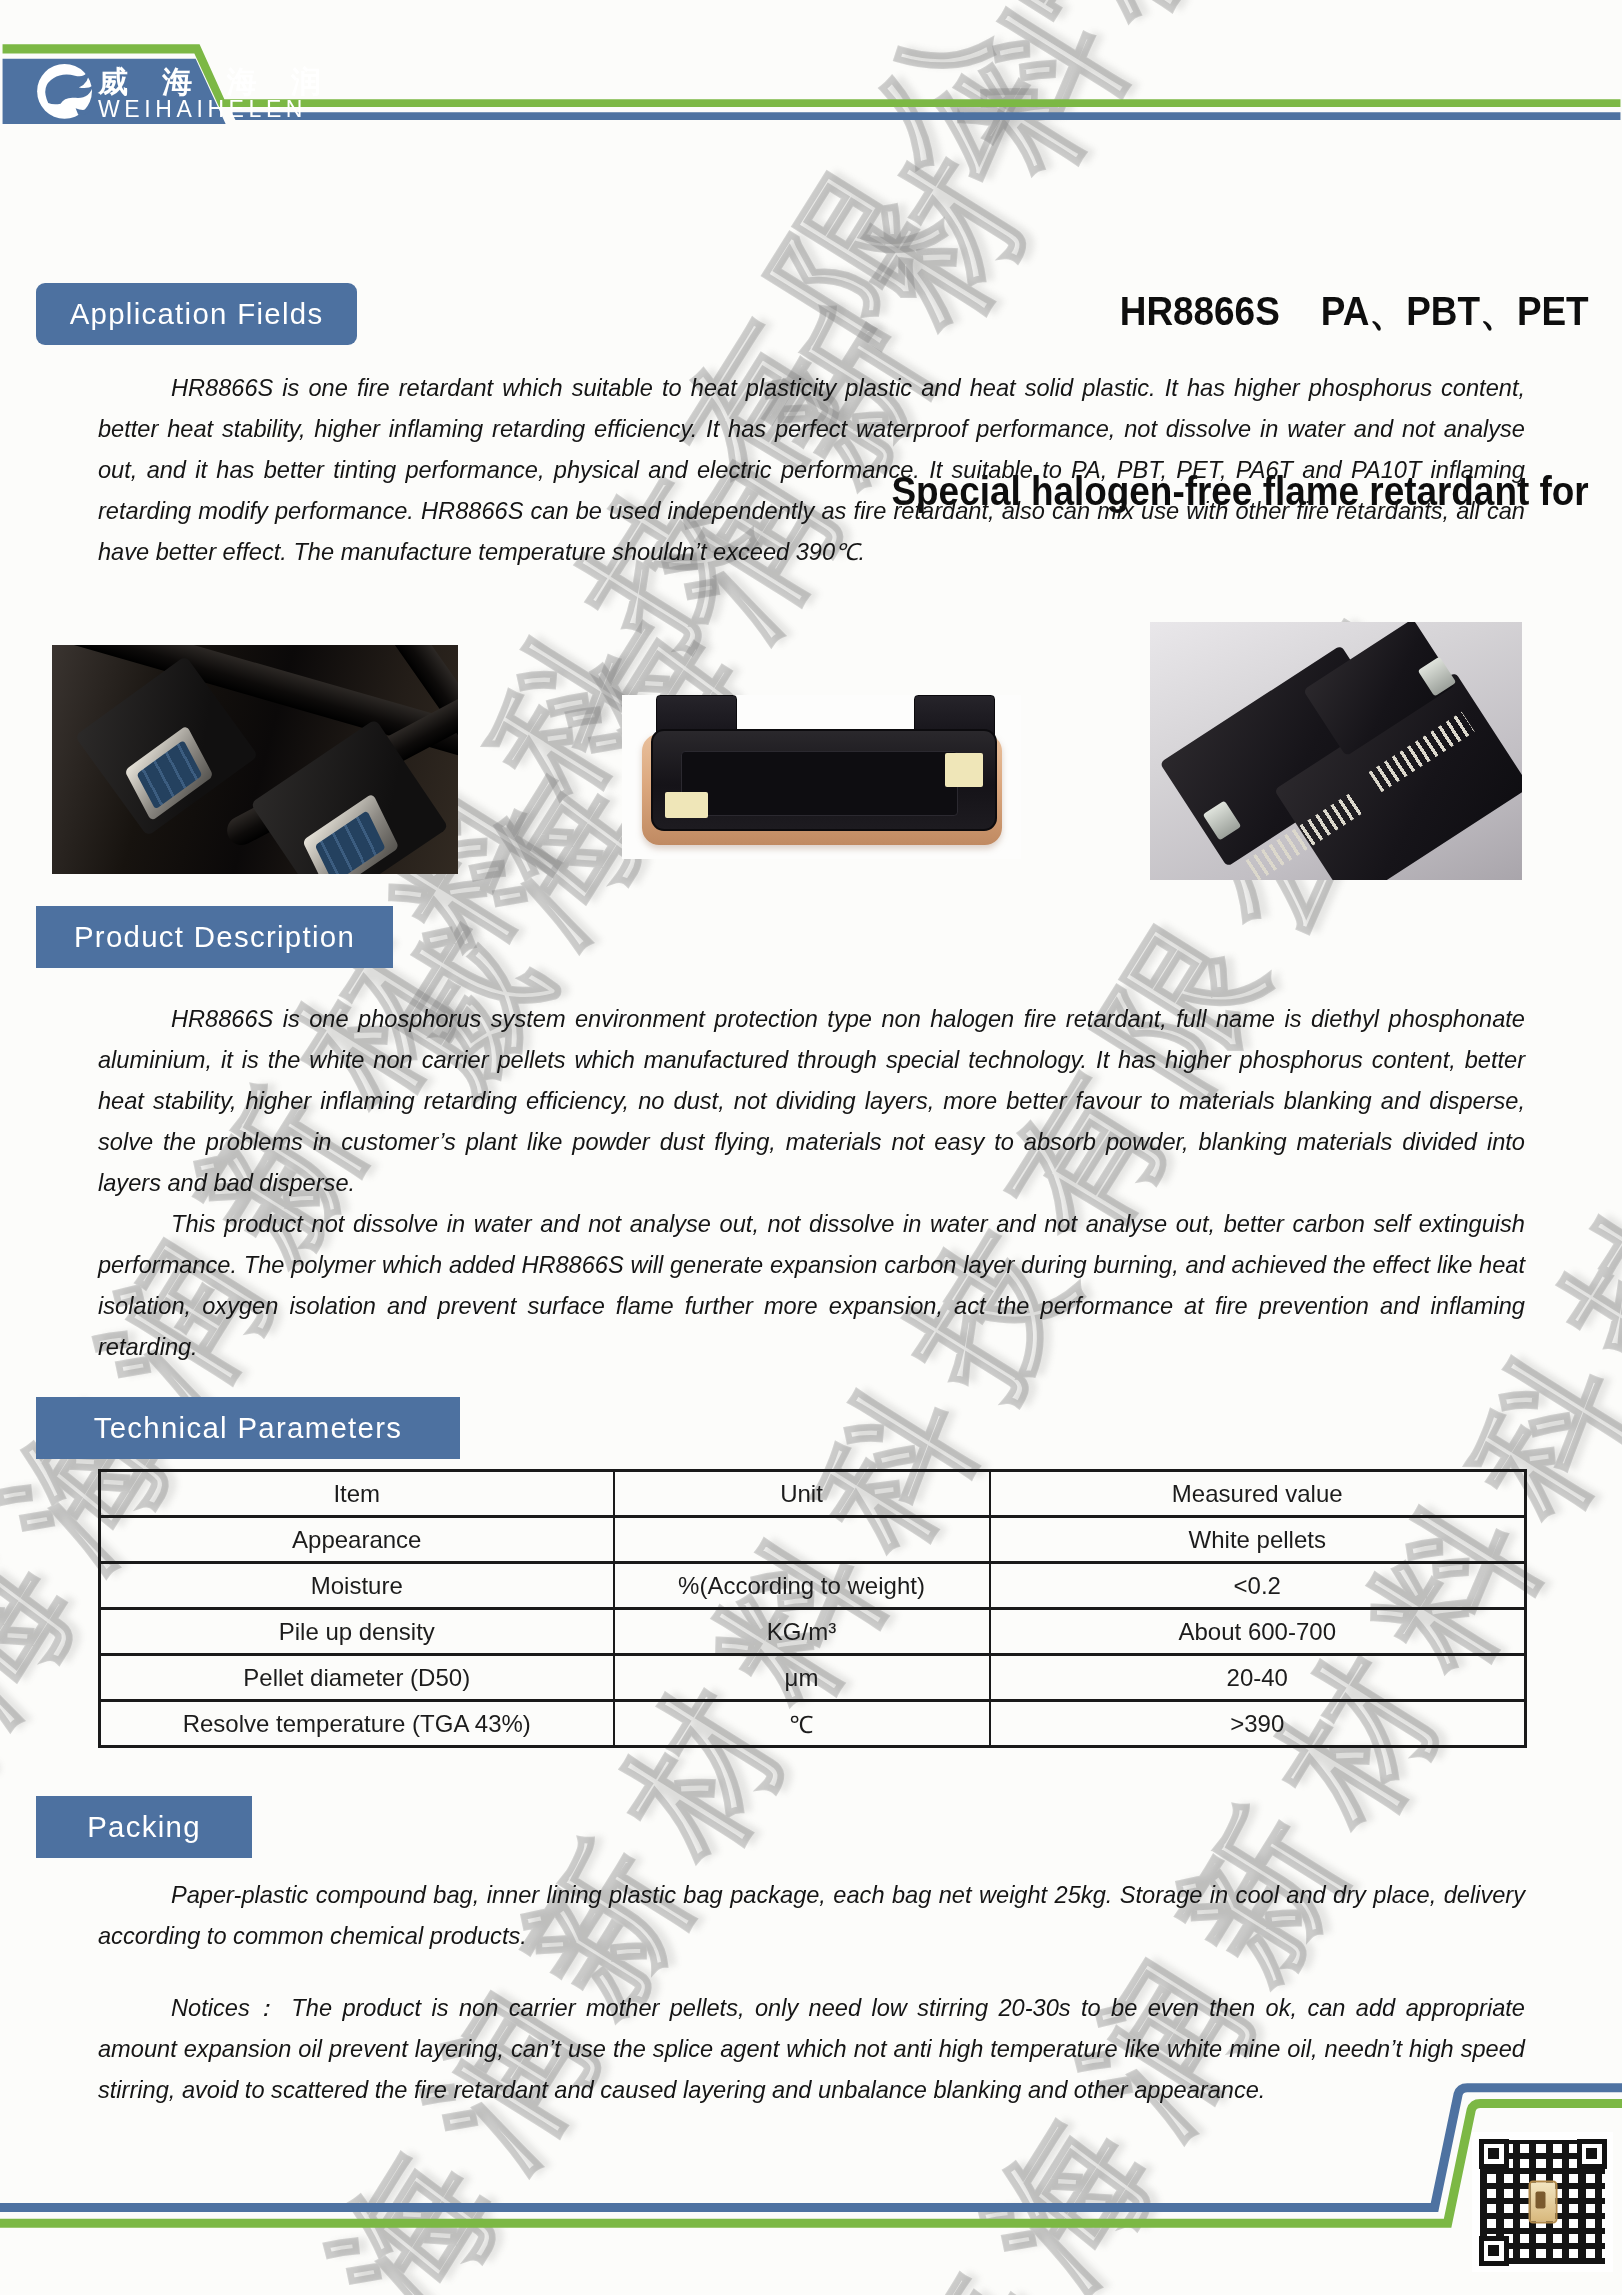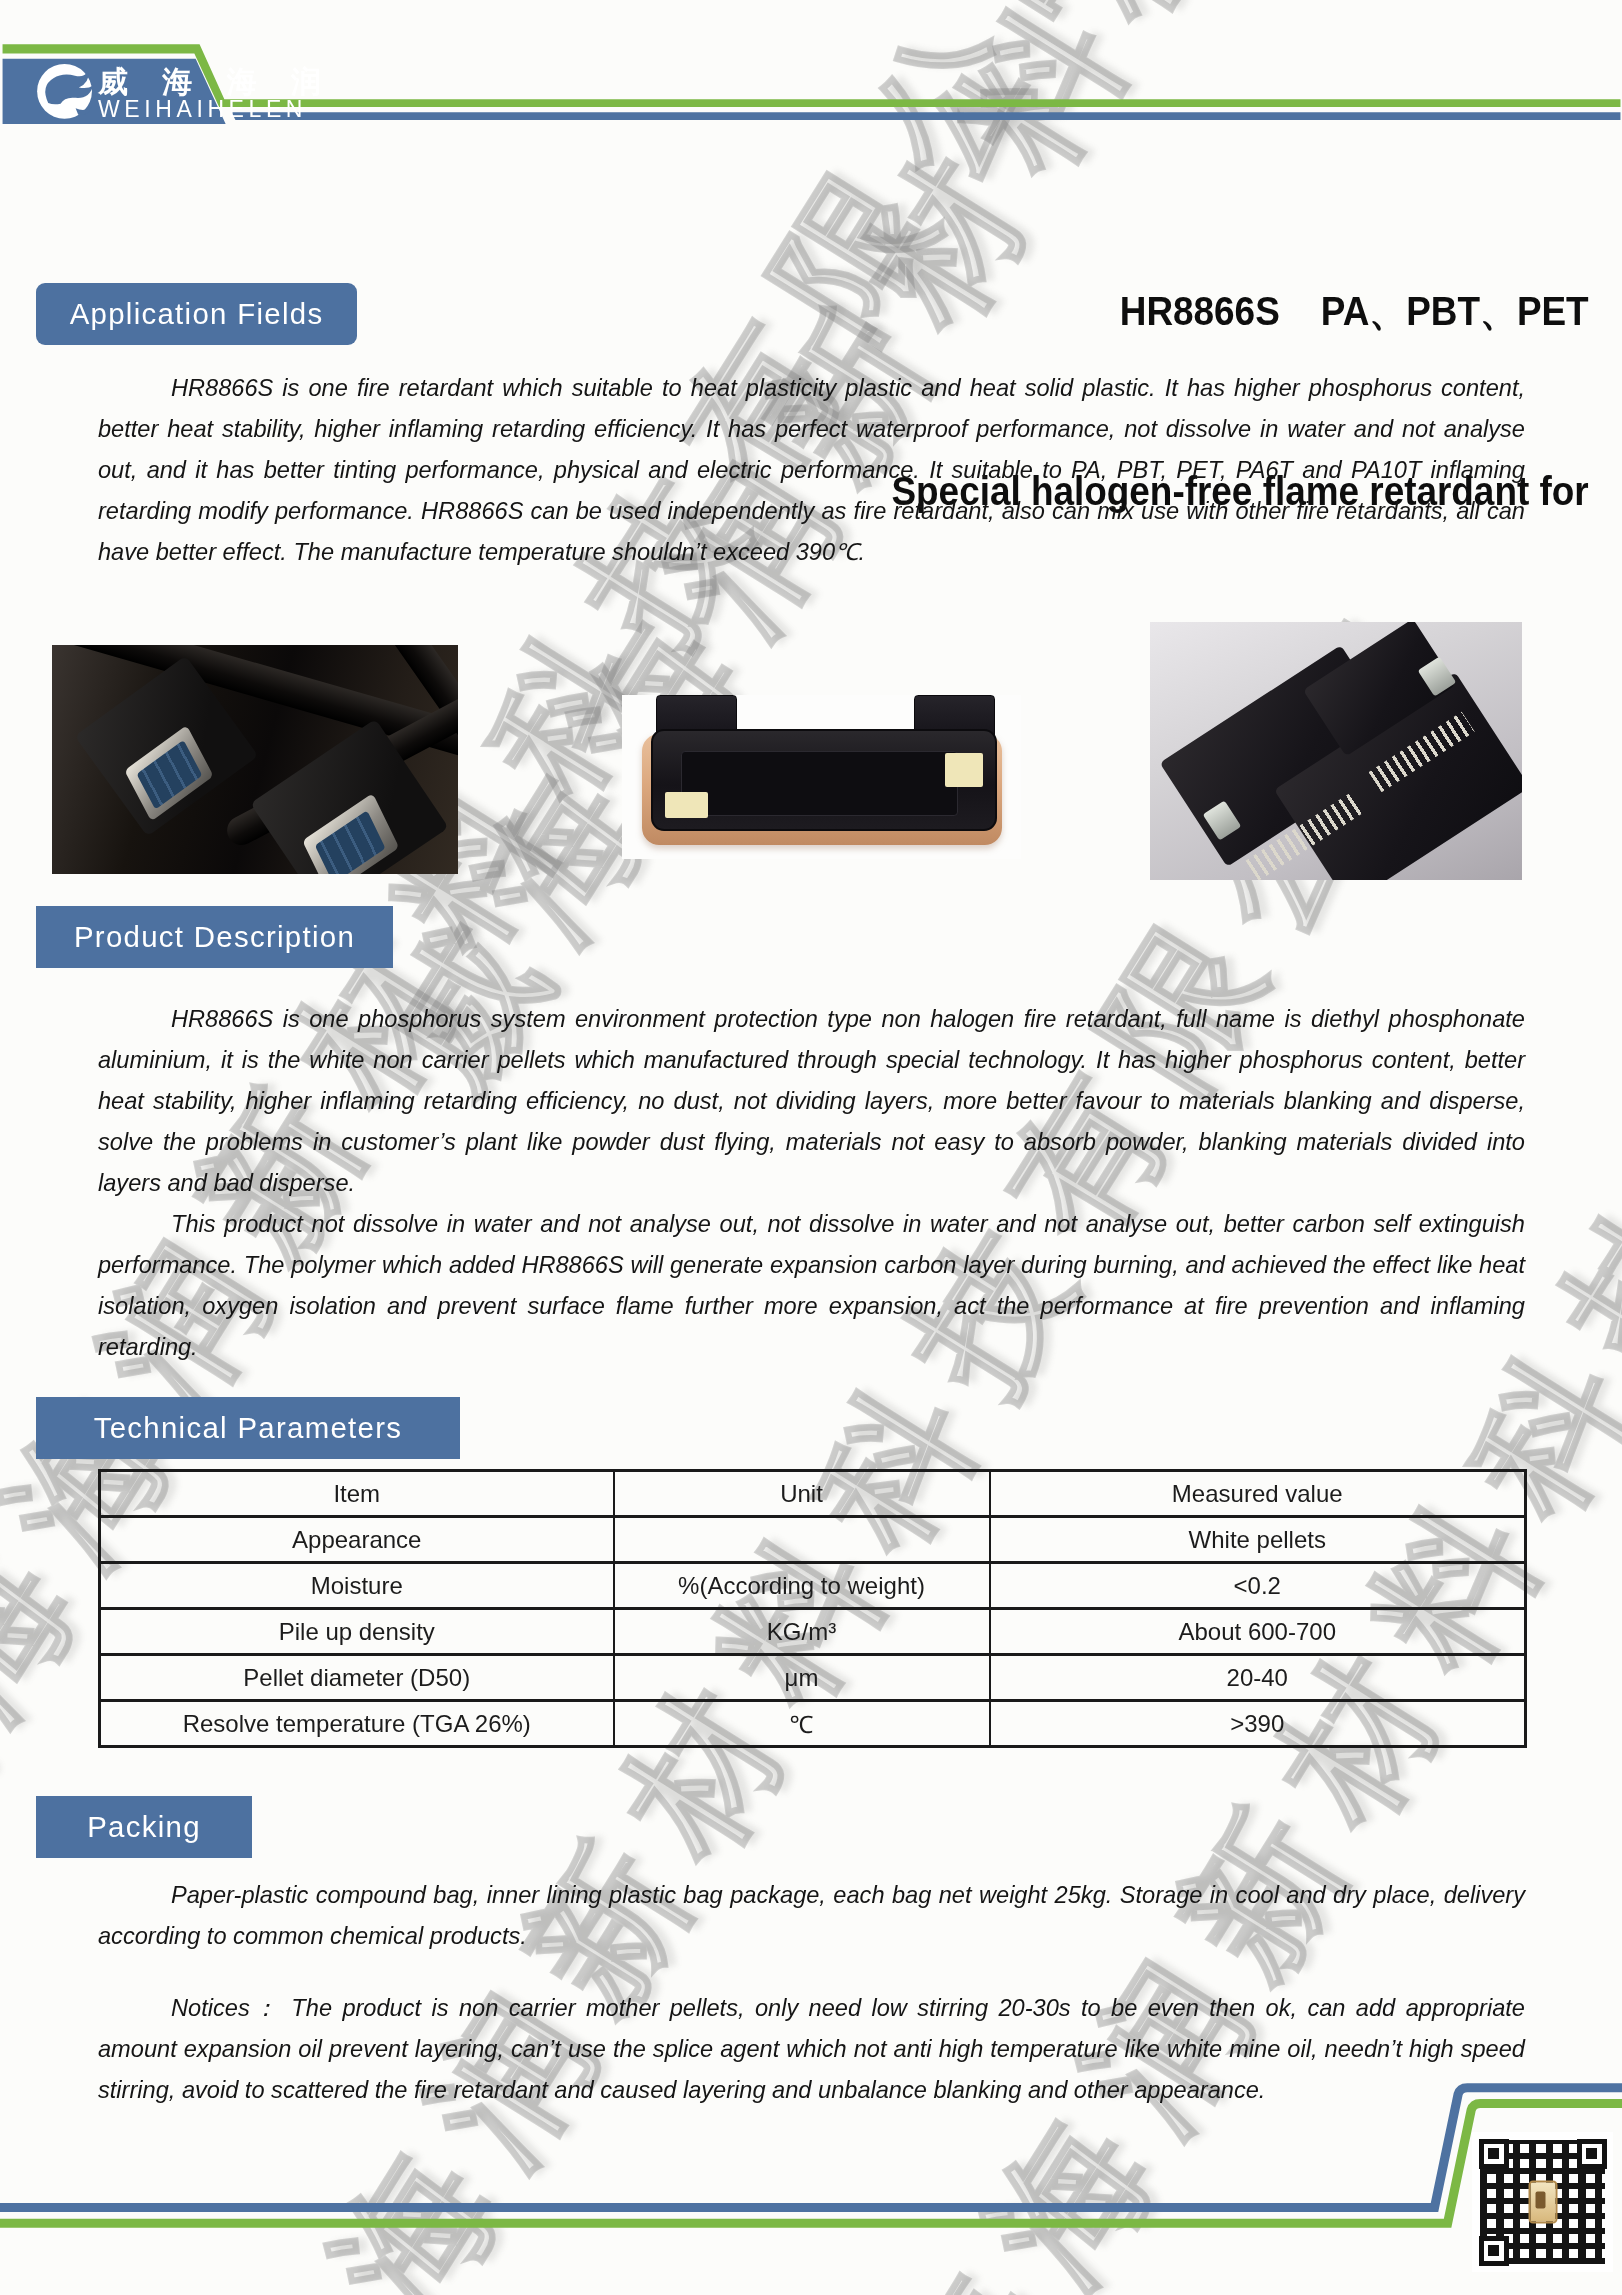--- a/index.html
+++ b/index.html
@@ -215,21 +215,21 @@
       <td>Pile up density</td>
       <td>KG/m³</td>
       <td>About 600-700</td>
     </tr>
     <tr>
       <td>Pellet diameter (D50)</td>
       <td>μm</td>
       <td>20-40</td>
     </tr>
     <tr>
-      <td>Resolve temperature (TGA 26%)</td>
+      <td>Resolve temperature (TGA 43%)</td>
       <td>℃</td>
       <td>&gt;390</td>
     </tr>
   </tbody>
     </table>
 
   <div class="sec-box" id="box-packing">Packing</div>
   <div class="para" id="para-packing">
     <p>Paper-plastic compound bag, inner lining plastic bag package, each bag net weight 25kg. Storage in cool and dry place, delivery according to common chemical products.</p>
   </div>

